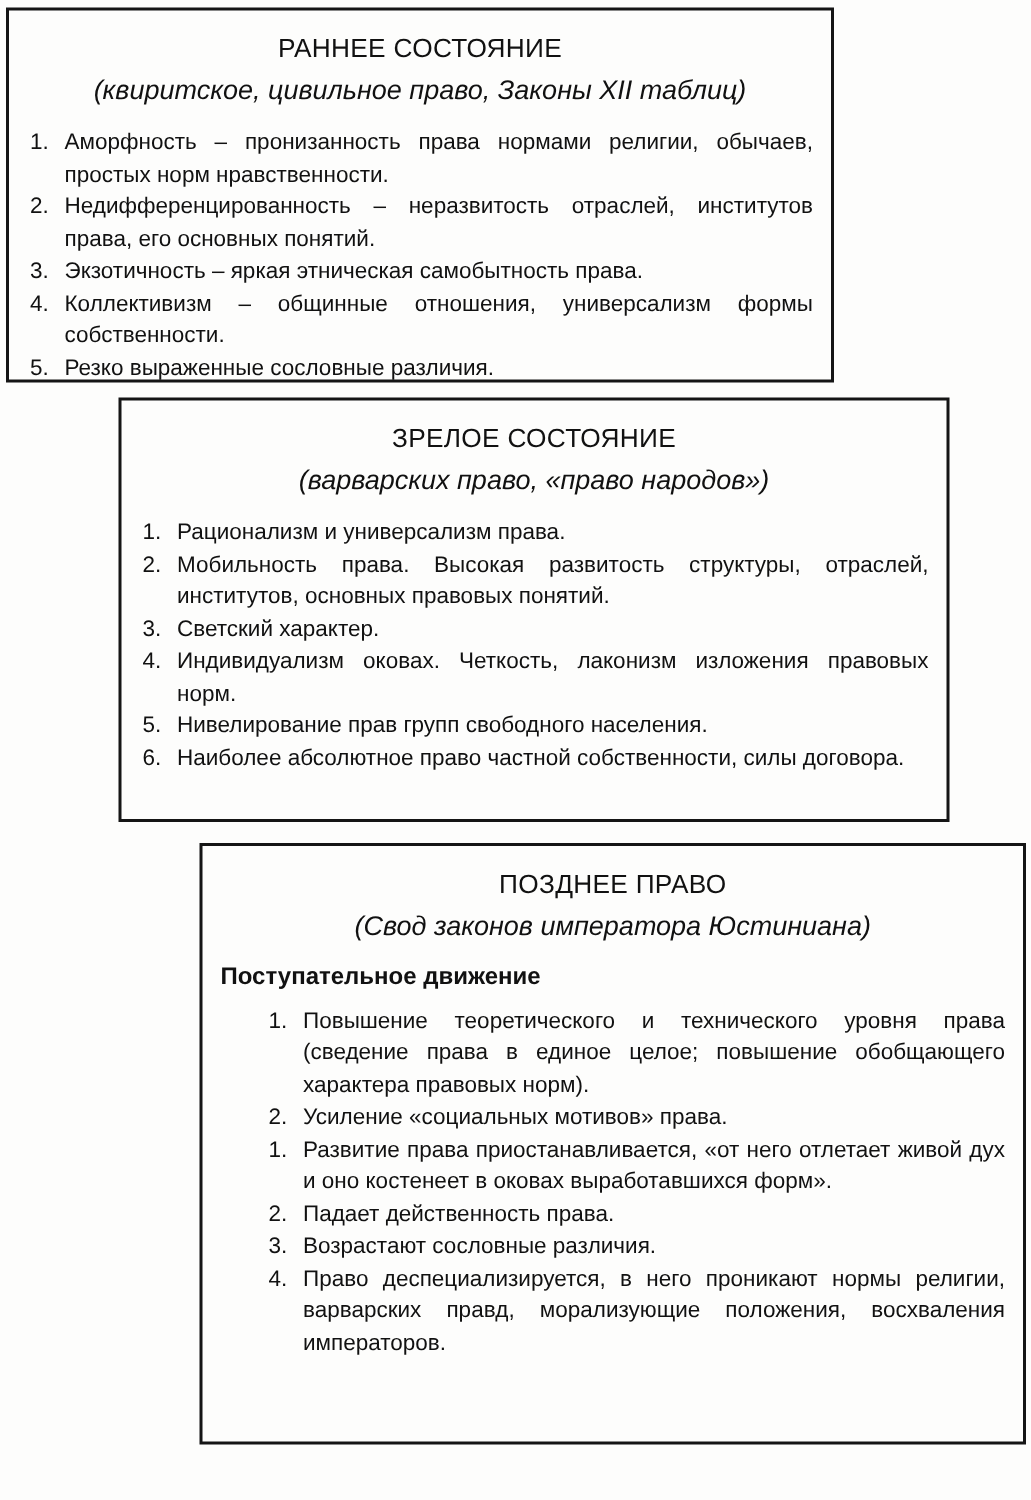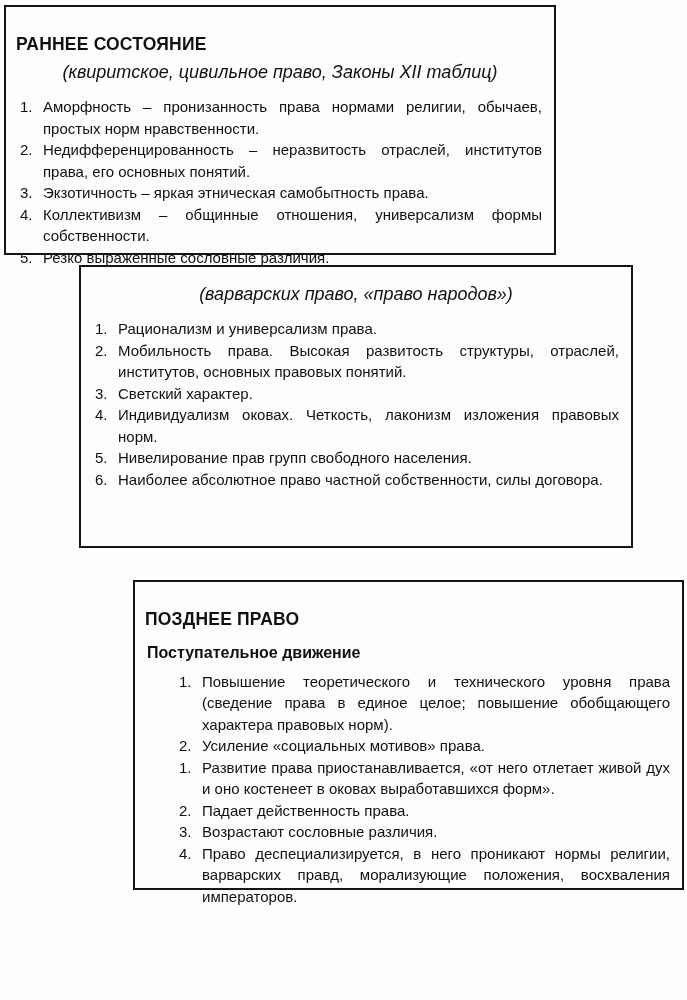--- a/index.html
+++ b/index.html
@@ -14,28 +14,28 @@
   }
   .stage-box {
     position: absolute;
     box-sizing: border-box;
     border: 2px solid #151515;
     background: #fdfdfc;
     padding: 10px 10px 8px 10px;
   }
   .box-early  { left: 4px;   top: 5px;   width: 552px; height: 250px; }
   .box-mature { left: 79px;  top: 265px; width: 554px; height: 283px; }
-  .box-late   { left: 133px; top: 580px; width: 551px; height: 310px; }
+  .box-late   { left: 133px; top: 562px; width: 551px; height: 401px; }
 
   .box-title {
-    text-align: left;
-    font-weight: bold;
+    text-align: center;
+    font-weight: normal;
     font-size: 17.5px;
     line-height: 22px;
-    margin-top: 16px;
+    margin-top: 4px;
     letter-spacing: 0.2px;
   }
   .box-subtitle {
     text-align: center;
     font-style: italic;
     font-size: 18px;
     line-height: 21px;
     margin-top: 7px;
     margin-bottom: 13px;
   }
@@ -79,33 +79,35 @@
     <ol class="num-list">
         <li>Аморфность – пронизанность права нормами религии, обычаев, простых норм нравственности.</li>
         <li>Недифференцированность – неразвитость отраслей, институтов права, его основных понятий.</li>
         <li>Экзотичность – яркая этническая самобытность права.</li>
         <li>Коллективизм – общинные отношения, универсализм формы собственности.</li>
         <li>Резко выраженные сословные различия.</li>
       </ol>
   </div>
 
   <div class="stage-box box-mature">
+    <div class="box-title">ЗРЕЛОЕ СОСТОЯНИЕ</div>
     <div class="box-subtitle">(варварских право, «право народов»)</div>
     <ol class="num-list">
         <li>Рационализм и универсализм права.</li>
         <li>Мобильность права. Высокая развитость структуры, отраслей, институтов, основных правовых понятий.</li>
         <li>Светский характер.</li>
         <li>Индивидуализм оковах. Четкость, лаконизм изложения правовых норм.</li>
         <li>Нивелирование прав групп свободного населения.</li>
         <li>Наиболее абсолютное право частной собственности, силы договора.</li>
       </ol>
   </div>
 
   <div class="stage-box box-late">
     <div class="box-title">ПОЗДНЕЕ ПРАВО</div>
+    <div class="box-subtitle">(Свод законов императора Юстиниана)</div>
 
     <div class="section-heading">Поступательное движение</div>
     <ol class="num-list">
         <li>Повышение теоретического и технического уровня права (сведение права в единое целое; повышение обобщающего характера правовых норм).</li>
         <li>Усиление «социальных мотивов» права.</li>
       </ol>
 
     <ol class="num-list">
         <li>Развитие права приостанавливается, «от него отлетает живой дух и оно костенеет в оковах выработавшихся форм».</li>
         <li>Падает действенность права.</li>

